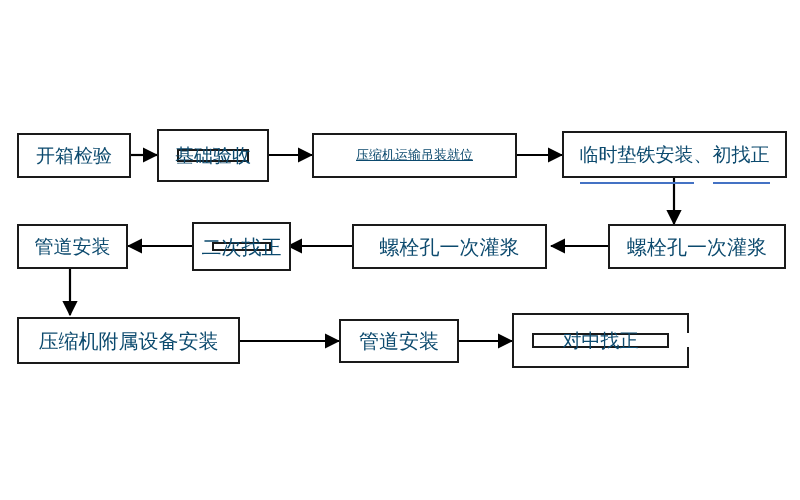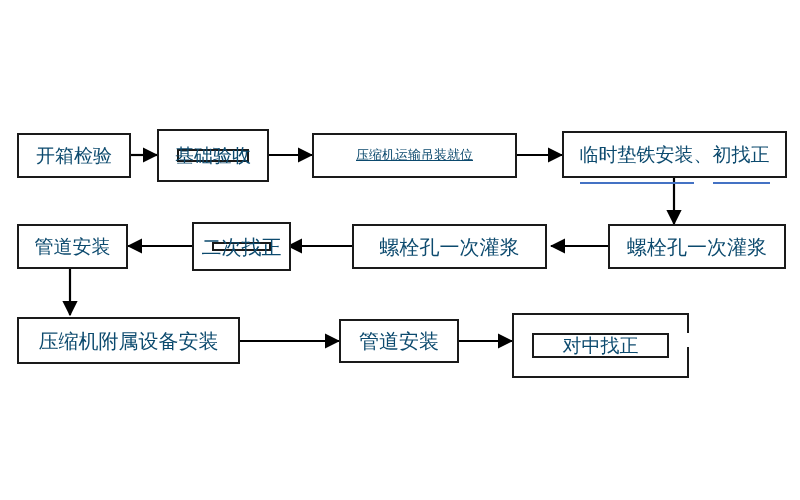--- a/index.html
+++ b/index.html
@@ -137,21 +137,21 @@
   </div>
 
   <div class="node single" style="left:17px; top:317px; width:223px; height:47px;">
     <span class="label fs-md">压缩机附属设备安装</span>
   </div>
 
   <div class="node single" style="left:339px; top:319px; width:120px; height:44px;">
     <span class="label fs-md">管道安装</span>
   </div>
 
-  <div class="node double" style="left:512px; top:313px; width:177px; height:65px;justify-content:flex-end;">
+  <div class="node double" style="left:512px; top:313px; width:177px; height:55px;justify-content:flex-end;">
     <div class="inner">
       <span class="label fs-lg">对中找正</span>
     </div>
   </div>
 
   <div class="notch" style="left:685px; top:333px; height:14px;"></div>
 
 </div>
 
 </body></html>

